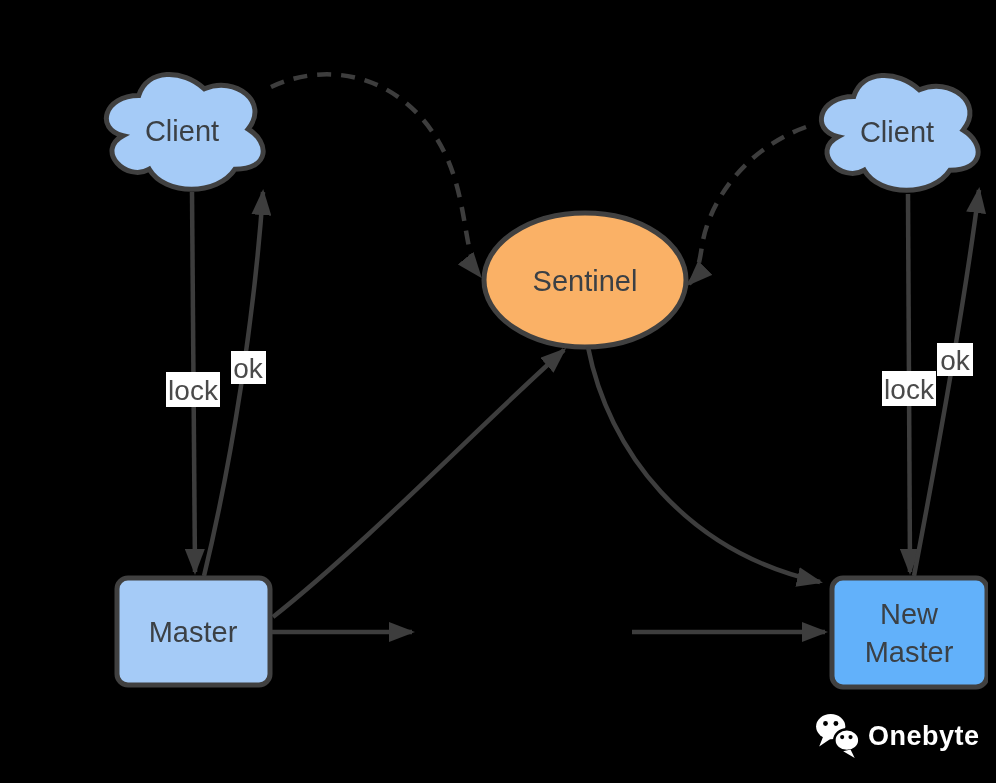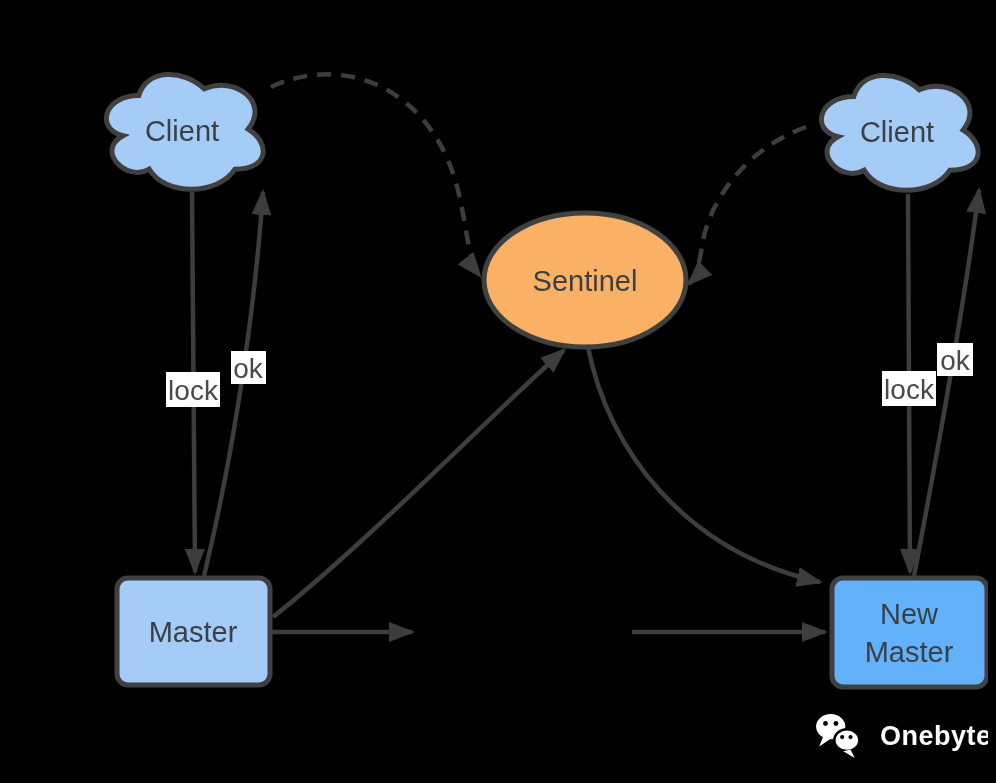--- a/index.html
+++ b/index.html
@@ -42,21 +42,21 @@
   }
   .label-bg {
     fill: #ffffff;
   }
   .watermark {
     position: absolute;
     left: 814px;
     top: 712px;
     display: flex;
     align-items: center;
-    gap: 18px;
+    gap: 6px;
   }
   .watermark-text {
     color: #ffffff;
     font-size: 27px;
     font-weight: bold;
     letter-spacing: 0.5px;
   }
 </style>
 </head>
 <body>

